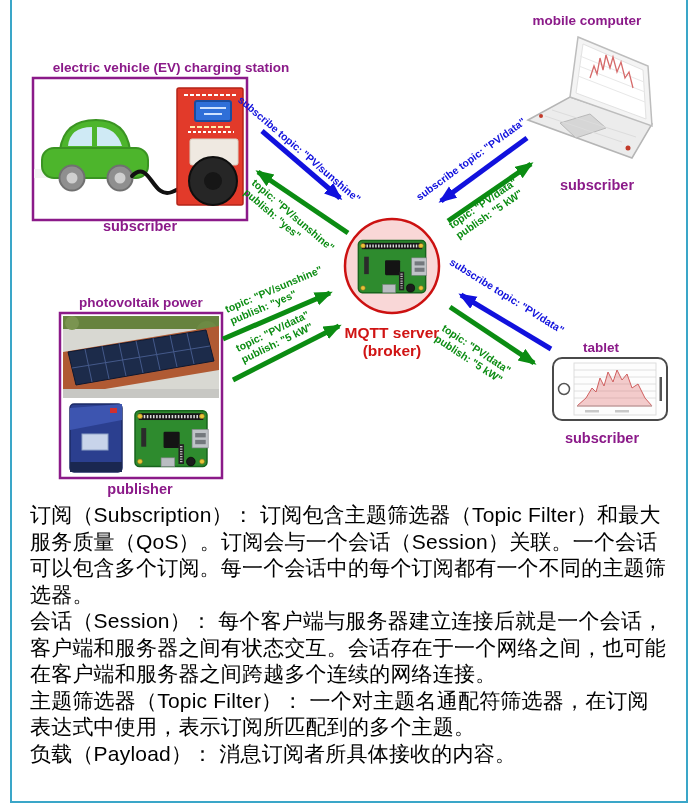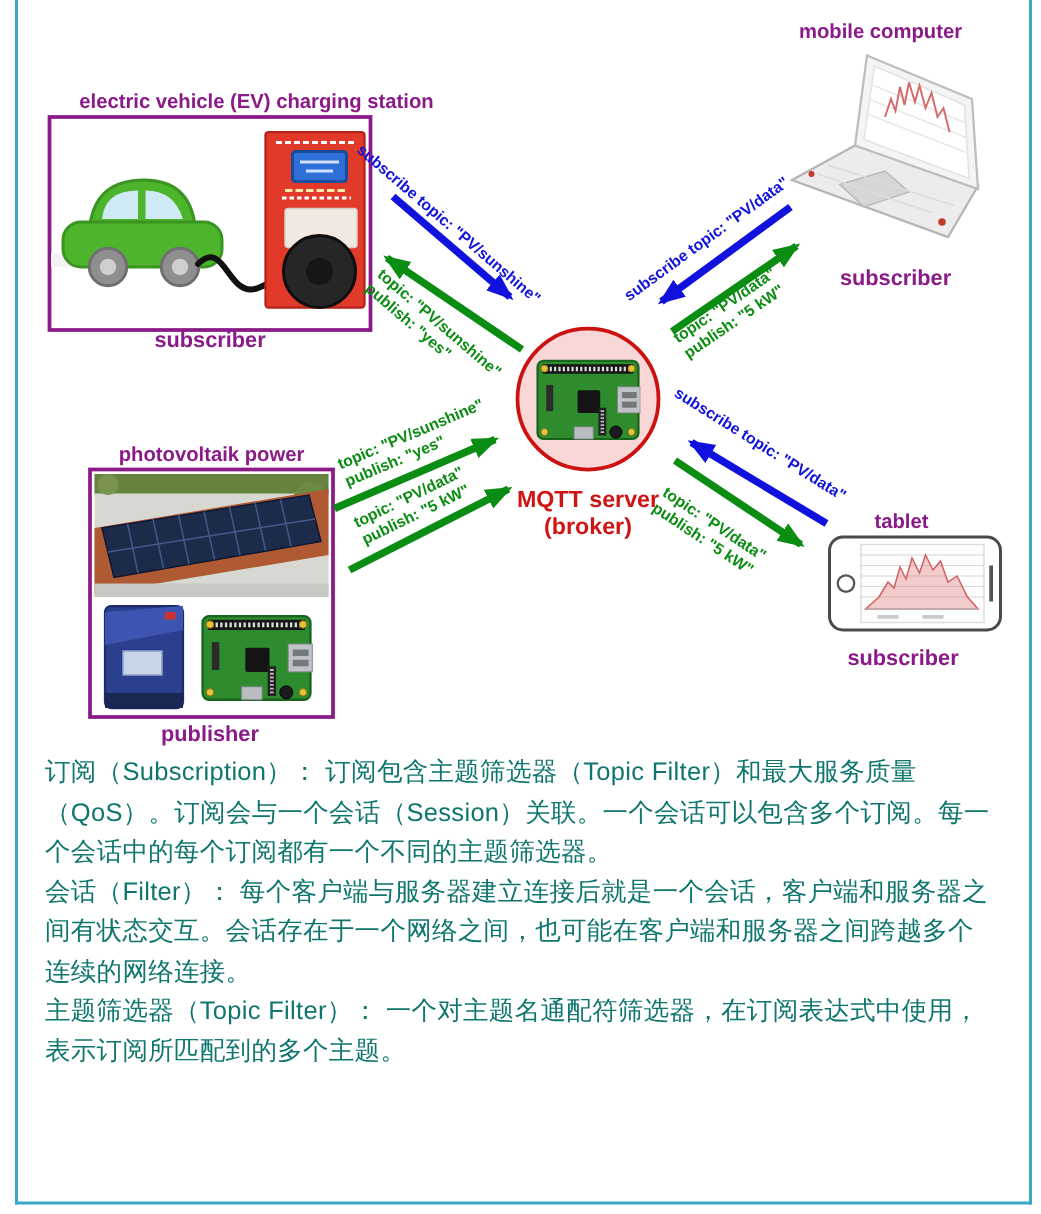--- a/index.html
+++ b/index.html
@@ -2,21 +2,21 @@
 <html><head>
 <meta charset="utf-8">
 <style>
   html,body{margin:0;padding:0;background:#fff;}
   #page{position:relative;width:694px;height:809px;background:#fff;overflow:hidden;
         font-family:"Liberation Sans",sans-serif;}
   #frame{position:absolute;left:10px;top:-4px;width:674px;height:805px;
          border:2px solid #3aa6c8;border-top:none;pointer-events:none;}
   #diagram{position:absolute;left:0;top:0;}
   #glossary{position:absolute;left:30px;top:502px;width:636px;
-            font-size:17px;line-height:26.5px;color:#0f766e;letter-spacing:.2px;}
+            font-size:21px;line-height:26.5px;color:#000000;letter-spacing:.2px;}
   #glossary p{margin:0;}
   .t-node{font:bold 13.5px "Liberation Sans",sans-serif;fill:#8b1a89;}
   .t-role{font:bold 14.5px "Liberation Sans",sans-serif;fill:#8b1a89;}
   .t-broker{font:bold 15.5px "Liberation Sans",sans-serif;fill:#d01414;}
   .lbl-b{font:bold 10.5px "Liberation Sans",sans-serif;fill:#1111dd;}
   .lbl-g{font:bold 10.5px "Liberation Sans",sans-serif;fill:#0b8c12;}
   .arrow-b{stroke:#1111dd;stroke-width:5;fill:none;}
   .arrow-g{stroke:#0b8c12;stroke-width:5;fill:none;}
 </style>
 </head>
@@ -186,16 +186,17 @@
       <text class="lbl-b" transform="translate(505,299) rotate(32)" text-anchor="middle">subscribe topic: "PV/data"</text>
       <g transform="translate(441,330) rotate(33.5)">
         <text class="lbl-g" x="0" y="0">topic:  "PV/data"</text>
         <text class="lbl-g" x="0" y="12.5">publish: "5 kW"</text>
       </g>
     </g>
   </svg>
 
   <div id="glossary">
     <p>订阅（Subscription）： 订阅包含主题筛选器（Topic Filter）和最大服务质量（QoS）。订阅会与一个会话（Session）关联。一个会话可以包含多个订阅。每一个会话中的每个订阅都有一个不同的主题筛选器。</p>
-    <p>会话（Filter）： 每个客户端与服务器建立连接后就是一个会话，客户端和服务器之间有状态交互。会话存在于一个网络之间，也可能在客户端和服务器之间跨越多个连续的网络连接。</p>
+    <p>会话（Session）： 每个客户端与服务器建立连接后就是一个会话，客户端和服务器之间有状态交互。会话存在于一个网络之间，也可能在客户端和服务器之间跨越多个连续的网络连接。</p>
     <p>主题筛选器（Topic Filter）： 一个对主题名通配符筛选器，在订阅表达式中使用，表示订阅所匹配到的多个主题。</p>
+    <p>负载（Payload）： 消息订阅者所具体接收的内容。</p>
   </div>
 </div>
 
 </body></html>

